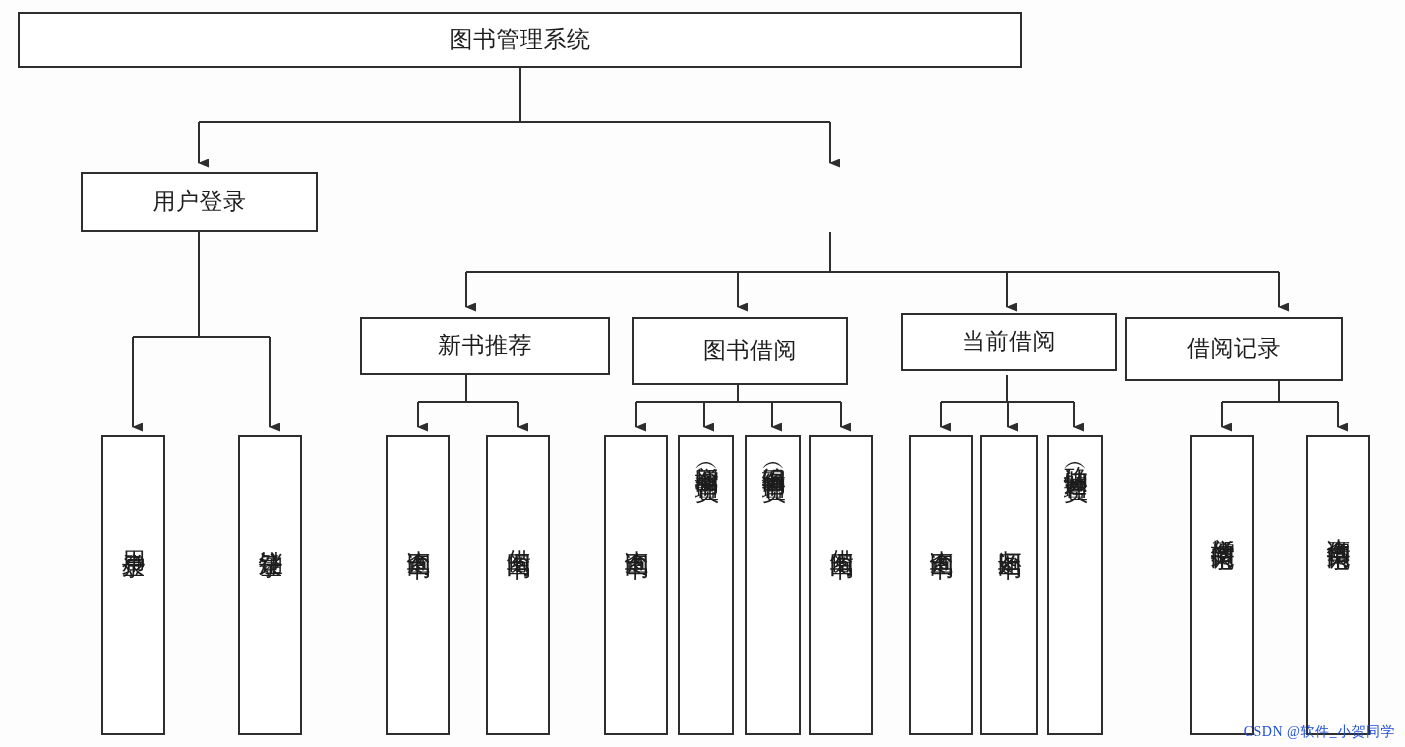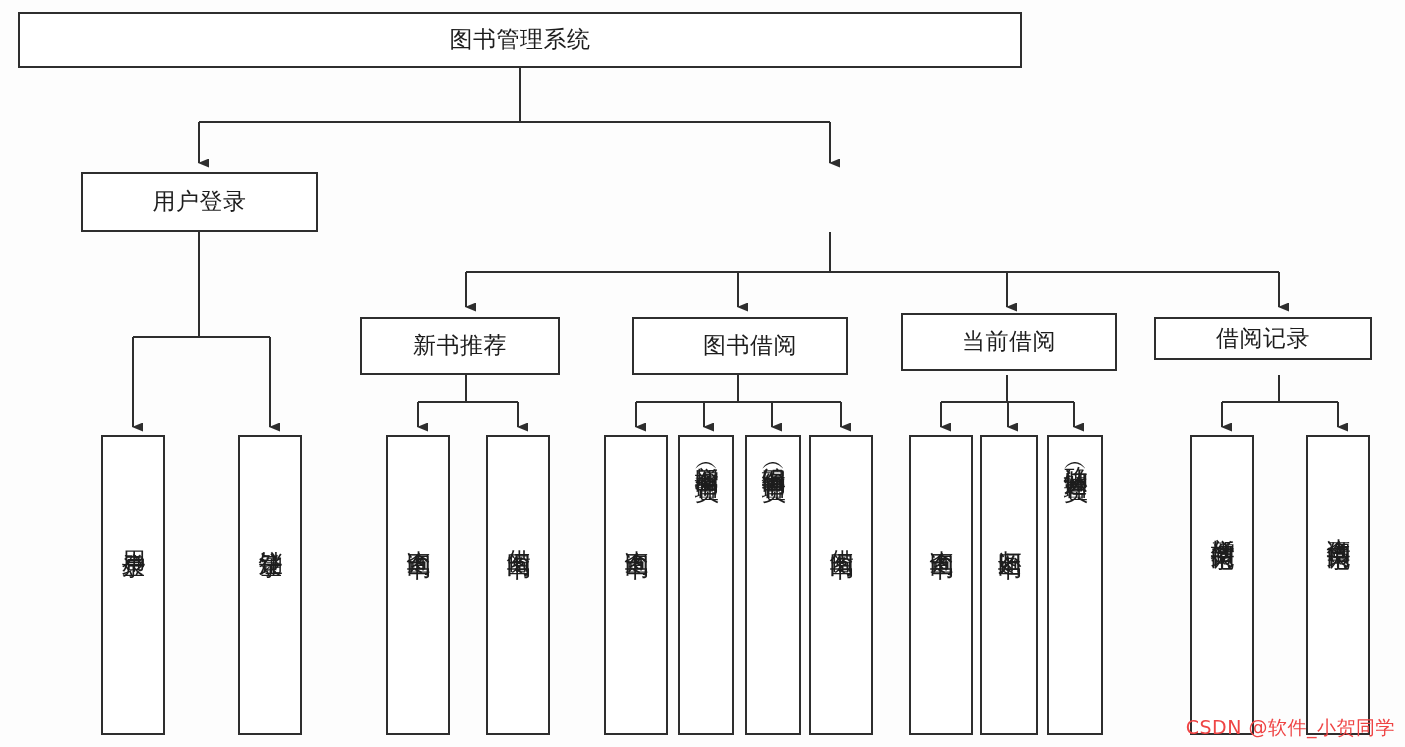--- a/index.html
+++ b/index.html
@@ -66,25 +66,26 @@
   .node-leaf.leaf-mid .label {
     margin-top: 74px;
   }
   .node-leaf.leaf-short .label {
     margin-top: 86px;
   }
   #watermark {
     position: absolute;
     right: 10px;
     bottom: 6px;
-    font-size: 19px;
-    color: #ef4444;
+    font-size: 14px;
+    color: #1d4ed8;
     letter-spacing: 0.5px;
     white-space: nowrap;
     user-select: none;
+    font-family: Liberation Serif, serif;
   }
 </style>
 </head>
 <body>
 
 <div id="diagram-root">
 
   <svg id="edge-layer" viewBox="0 0 1405 747" width="1405" height="747" xmlns="http://www.w3.org/2000/svg">
     <defs>
       <marker id="arrowhead" markerWidth="9" markerHeight="11" refX="4.5" refY="10" orient="auto" markerUnits="userSpaceOnUse">
@@ -139,30 +140,30 @@
   </svg>
 
   <div class="node node-root" style="left:18px; top:12px; width:1004px; height:56px;">
     <span class="label">图书管理系统</span>
   </div>
 
   <div class="node node-l2" style="left:81px; top:172px; width:237px; height:60px;">
     <span class="label">用户登录</span>
   </div>
 
-  <div class="node node-l3" style="left:360px; top:317px; width:200px; height:58px;">
+  <div class="node node-l3" style="left:360px; top:317px; width:250px; height:58px;">
     <span class="label">新书推荐</span>
   </div>
-  <div class="node node-l3" style="left:632px; top:317px; width:216px; height:58px;padding-left:20px;">
+  <div class="node node-l3" style="left:632px; top:317px; width:216px; height:68px;padding-left:20px;">
     <span class="label">图书借阅</span>
   </div>
   <div class="node node-l3" style="left:901px; top:313px; width:216px; height:58px;">
     <span class="label">当前借阅</span>
   </div>
-  <div class="node node-l3" style="left:1154px; top:317px; width:218px; height:43px;">
+  <div class="node node-l3" style="left:1125px; top:317px; width:218px; height:64px;">
     <span class="label">借阅记录</span>
   </div>
 
   <div class="node node-leaf leaf-short" style="left:101px; top:435px; width:64px; height:300px;">
     <span class="label">用户登录</span>
   </div>
   <div class="node node-leaf leaf-short" style="left:238px; top:435px; width:64px; height:300px;">
     <span class="label">注销登录</span>
   </div>
 

